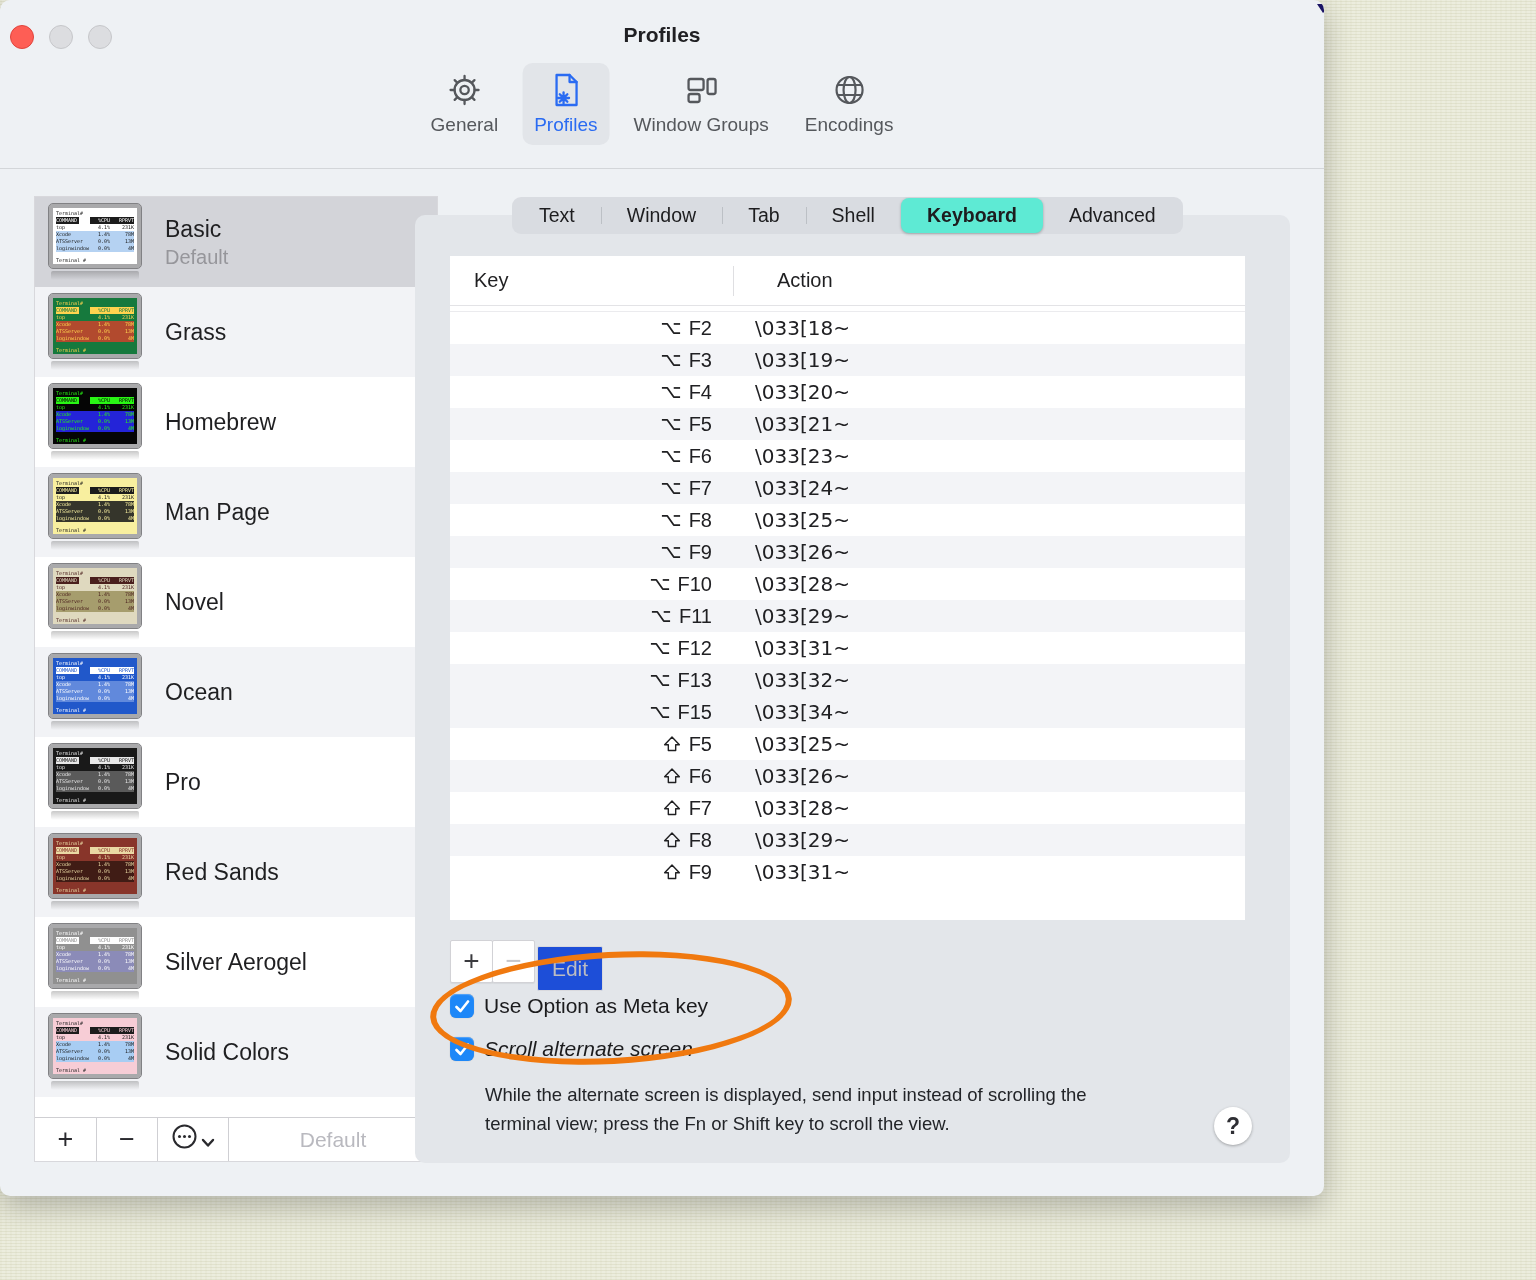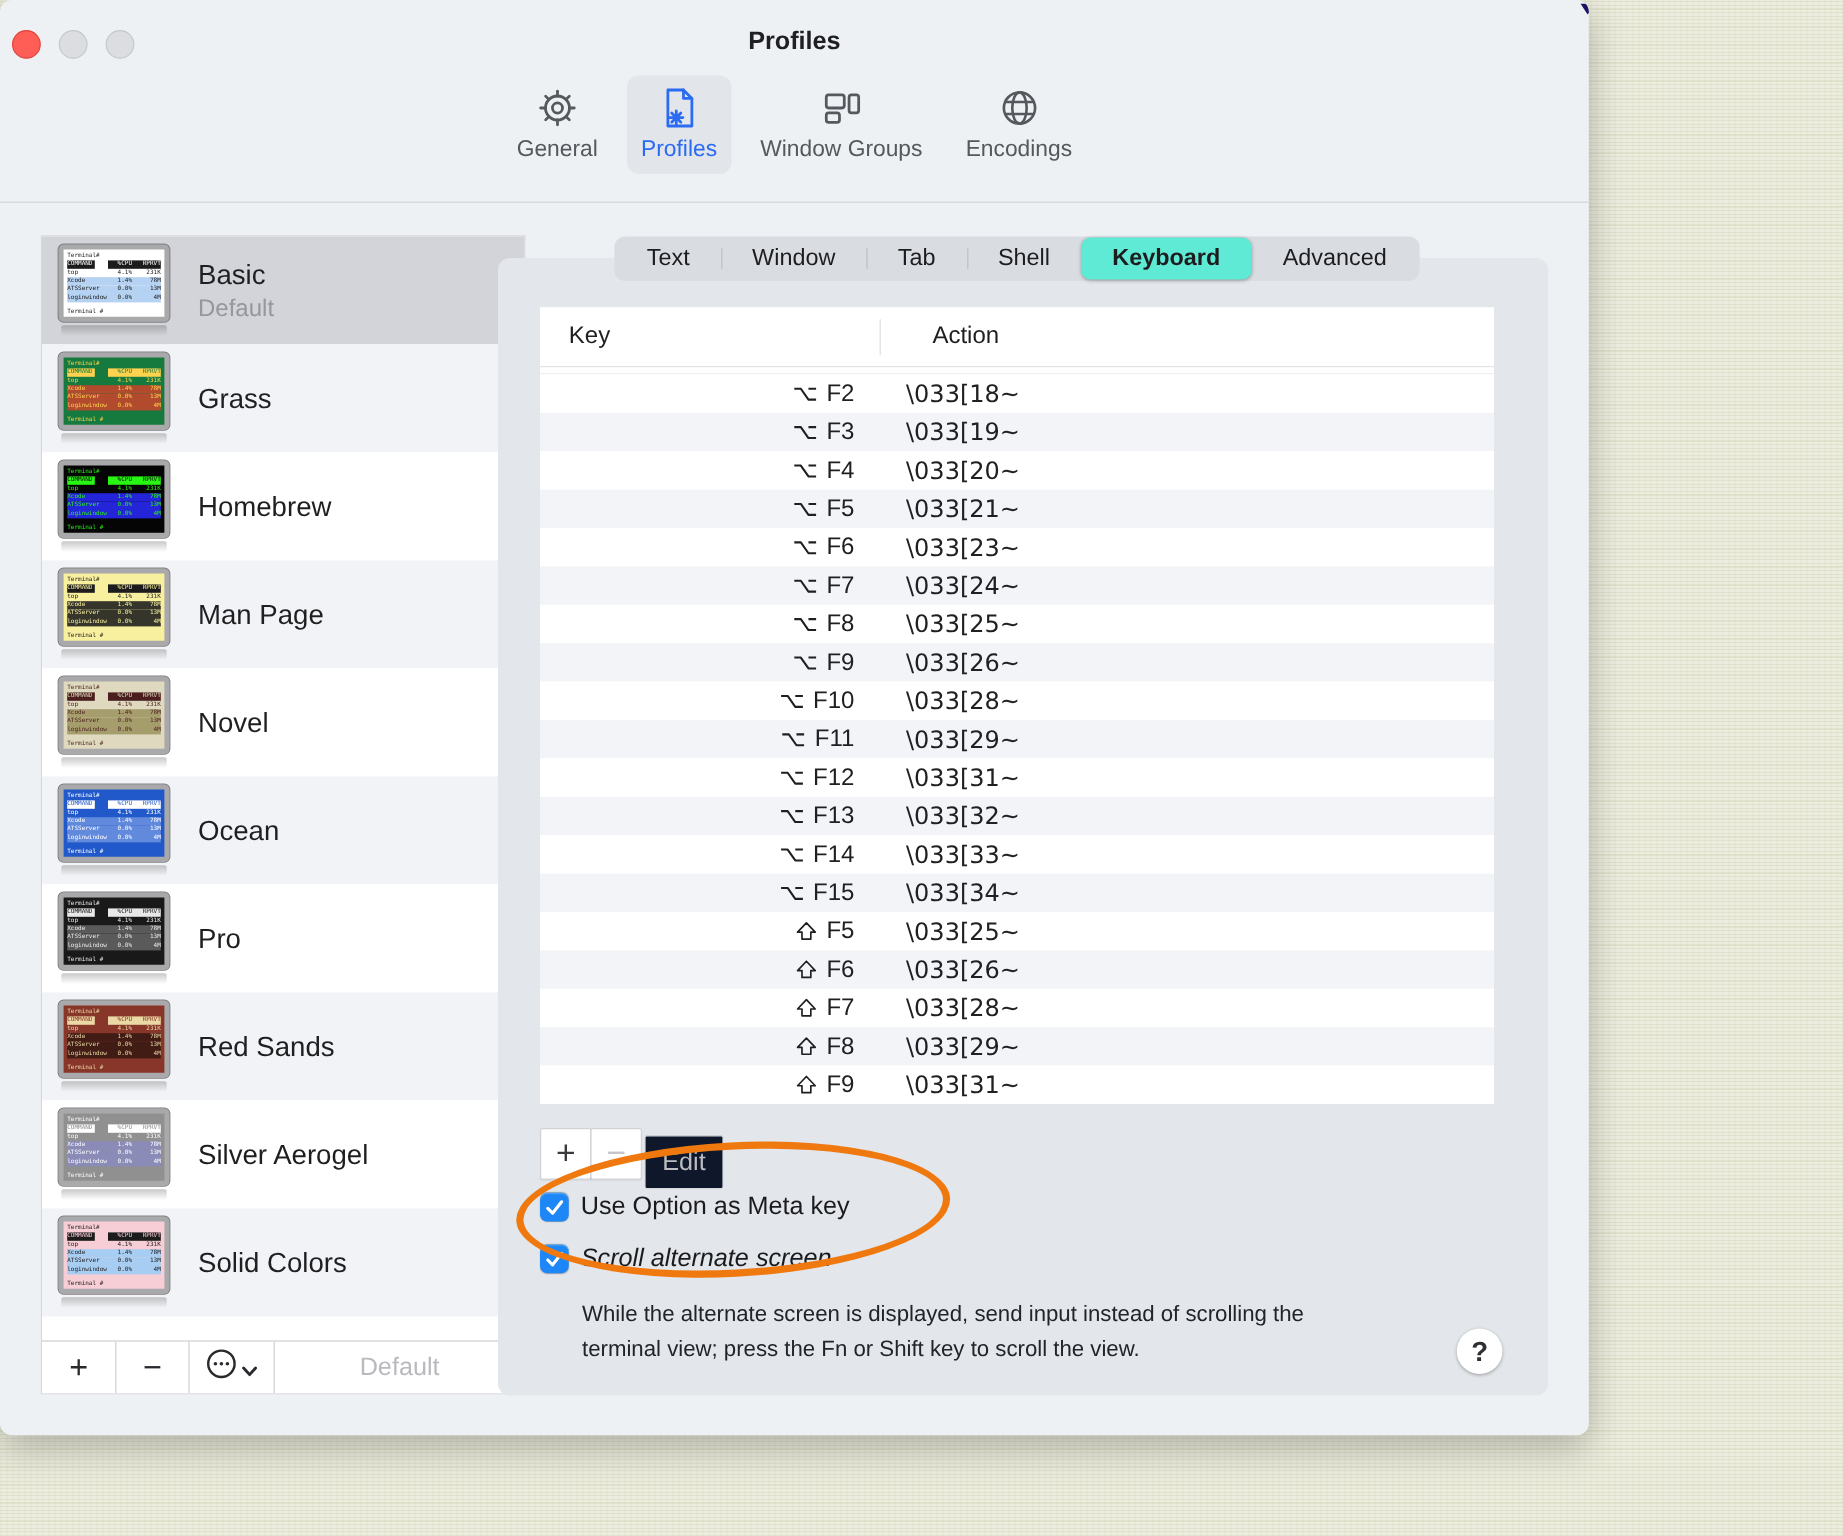--- a/index.html
+++ b/index.html
@@ -87,21 +87,21 @@
     display:flex; justify-content:flex-end; align-items:center; gap:8px; }
   .kb-key svg { display:block; }
   .kb-action { padding-left:22px; font-family:"DejaVu Sans","Liberation Sans",sans-serif; }
   
   .sq-btn { position:absolute; width:43px; height:43px; background:#fff; border:1px solid #d2d2d6;
     border-radius:2px; font-size:28px; color:#3a3a3e; text-align:center; line-height:40px;
     box-shadow:0 1px 1px rgba(0,0,0,.06); }
   #btn-add { left:450px; top:940px; }
   #btn-del { left:492px; top:940px; color:#c6c6ca; }
   #btn-edit { position:absolute; left:537px; top:946px; width:66px; height:45px;
-    background:#0f172a; border:1px solid #d9d9dd; border-radius:2px;
+    background:#1d4ed8; border:1px solid #d9d9dd; border-radius:2px;
     font-size:21px; color:#bcbcc2; text-align:center; line-height:43px; }
   .cb-row { position:absolute; display:flex; align-items:center; gap:10px; }
   #cb-row-1 { left:450px; top:994px; }
   #cb-row-2 { left:450px; top:1037px;font-style:italic; }
   .checkbox { width:24px; height:24px; border-radius:6px; background:#1d87f8;
     display:flex; align-items:center; justify-content:center;
     box-shadow:inset 0 1px 1px rgba(255,255,255,.25), 0 0 1px rgba(0,0,0,.3); }
   .cb-label { font-size:21px; color:#1b1b1d; }
   #help-text { position:absolute; left:485px; top:1080px; width:660px;
     font-size:18.5px; line-height:1.58; color:#222428; }
@@ -745,32 +745,20 @@
             <span class="mod-ic">
               <svg width="20" height="17" viewBox="0 0 22 18" fill="none" stroke="#1f1f21" stroke-width="1.9" stroke-linejoin="round">
                 <path d="M1 4 H7 L14 14 H21"></path>
                 <path d="M14 4 H21"></path>
               </svg>
             </span>
             <span class="key-txt">F13</span>
           </span>
     <span class="kb-action">\033[32~</span>
   </div>
-        <div class="kb-row">
-    <span class="kb-key">
-            <span class="mod-ic">
-              <svg width="20" height="17" viewBox="0 0 22 18" fill="none" stroke="#1f1f21" stroke-width="1.9" stroke-linejoin="round">
-                <path d="M1 4 H7 L14 14 H21"></path>
-                <path d="M14 4 H21"></path>
-              </svg>
-            </span>
-            <span class="key-txt">F14</span>
-          </span>
-    <span class="kb-action">\033[33~</span>
-  </div>
         <div class="kb-row alt">
     <span class="kb-key">
             <span class="mod-ic">
               <svg width="20" height="17" viewBox="0 0 22 18" fill="none" stroke="#1f1f21" stroke-width="1.9" stroke-linejoin="round">
                 <path d="M1 4 H7 L14 14 H21"></path>
                 <path d="M14 4 H21"></path>
               </svg>
             </span>
             <span class="key-txt">F15</span>
           </span>

